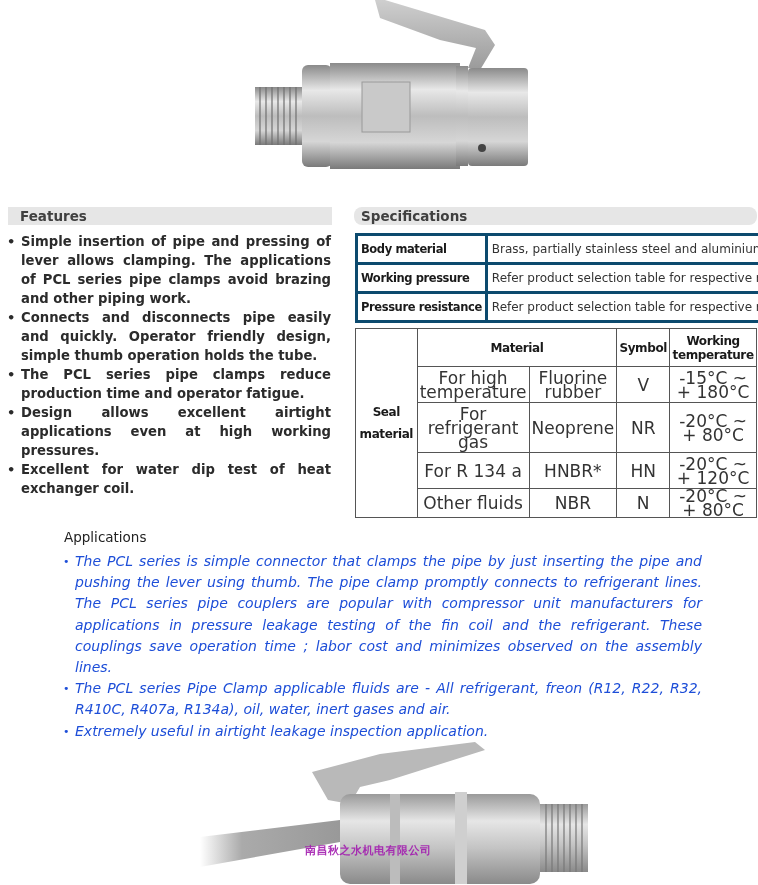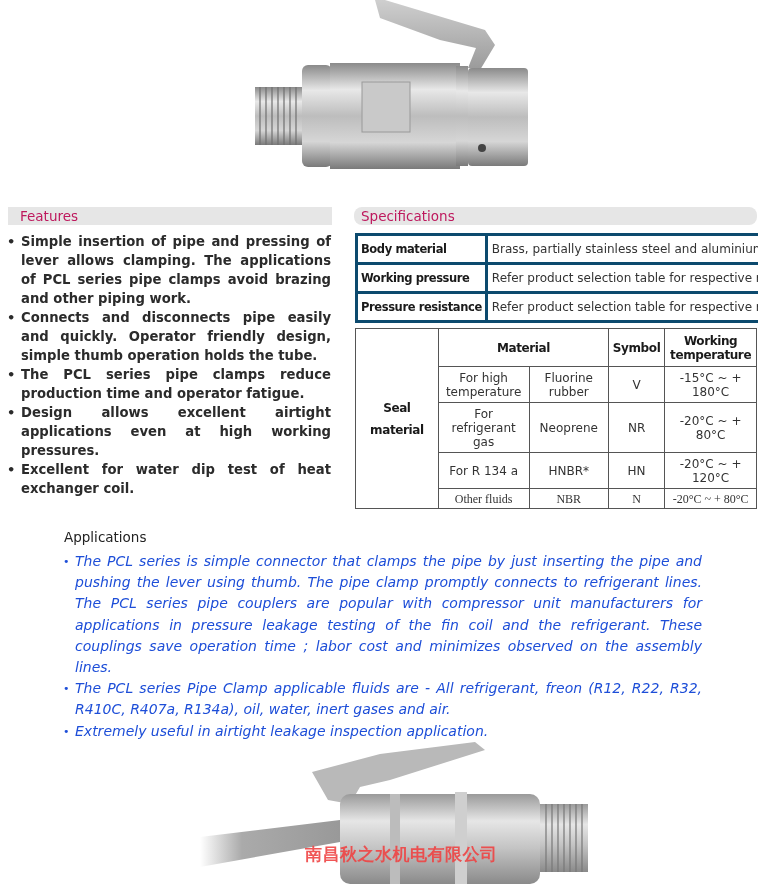--- a/index.html
+++ b/index.html
@@ -6,55 +6,55 @@
     body { width: 758px; height: 885px; position: relative; overflow: hidden;
            font-family: "DejaVu Sans", "Liberation Sans", sans-serif; color: #2a2a2a; }
 
     
     .photo { position: absolute; }
     #photo-top { left: 240px; top: 0; width: 290px; height: 175px; }
     #photo-bottom { left: 200px; top: 742px; width: 390px; height: 143px; }
 
     
     .sec-bar { position: absolute; height: 18px; background: #e6e6e6;
-               font-family: "DejaVu Sans", sans-serif; font-weight: normal; font-size: 13.5px;
-               line-height: 18px; color: #be185d; padding-left: 12px; box-sizing: border-box; }
+               font-family: "DejaVu Sans", sans-serif; font-weight: bold; font-size: 13.5px;
+               line-height: 18px; color: #404040; padding-left: 12px; box-sizing: border-box; }
     #features-bar { left: 8px; top: 207px; width: 324px; }
     #specs-bar { left: 354px; top: 207px; width: 403px; padding-left: 7px; border-radius: 8px; }
 
     
     #features-list { position: absolute; left: 6px; top: 232px; width: 325px; margin: 0; padding: 0; list-style: none; font-weight: bold; }
     #features-list li { position: relative; padding-left: 15px; font-size: 13.2px; line-height: 19px;
                         text-align: justify; color: #2b2b2b; }
     #features-list li::before { content: "•"; position: absolute; left: 1px; top: 0; font-size: 13px; }
 
     
     table { border-collapse: collapse; position: absolute; }
     #spec-table { left: 355px; top: 233px; width: 402px; }
     #spec-table td { border: 3px solid #0c4a6e; height: 26px; padding: 0 4px; font-size: 12px; color: #333; white-space: nowrap; }
     #spec-table td.lbl { font-weight: bold; font-size: 11.5px; letter-spacing: -0.4px; color: #1a1a1a; width: 108px; padding: 0 3px; }
 
     #seal-table { left: 355px; top: 328px; width: 402px; }
-    #seal-table td { border: 1px solid #555; text-align: center; font-size: 12px; line-height: 14px; color: #333; padding: 0 2px; }
+    #seal-table td { border: 1px solid #555; text-align: center; font-size: 17px; line-height: 14px; color: #333; padding: 0 2px; }
     #seal-table td.hd { font-weight: bold; font-size: 12px; letter-spacing: -0.4px; color: #1a1a1a; }
     #seal-table td.seal { font-weight: bold; font-size: 12px; letter-spacing: -0.4px; color: #1a1a1a; line-height: 22px; width: 83px; }
     .hr { height: 38px; }
     .r1 { height: 36px; }
     .r2 { height: 50px; margin-top: 28px; }
     .r3 { height: 36px; }
-    .r4 { height: 20px; font-family: Liberation Serif, serif; }
+    .r4 { height: 20px; }
 
     
     #apps-title { position: absolute; left: 64px; top: 529px; font-weight: normal; font-size: 13.5px; color: #222; }
     #apps-list { position: absolute; left: 62px; top: 551px; width: 640px; margin: 0; padding: 0; list-style: none; }
     #apps-list li { position: relative; padding-left: 13px; font-size: 14px; line-height: 21.2px; text-align: justify; color: #1d4ed8; font-style: italic; }
     #apps-list li::before { content: "•"; position: absolute; left: 1px; top: 0; font-size: 11px; }
 
-    #watermark { position: absolute; left: 305px; top: 843px; font-size: 17px; font-weight: bold;
-                 color: #ef4444; letter-spacing: 0.5px; opacity: 0.9; }
+    #watermark { position: absolute; left: 305px; top: 843px; font-size: 11px; font-weight: bold;
+                 color: #a21caf; letter-spacing: 0.5px; opacity: 0.9; }
   </style>
 </head>
 <body>
 
 <svg id="photo-top" class="photo" viewBox="0 0 290 175">
   <defs>
     <linearGradient id="metal" x1="0" y1="0" x2="0" y2="1">
       <stop offset="0" stop-color="#8a8a8a"></stop>
       <stop offset="0.25" stop-color="#e8e8e8"></stop>
       <stop offset="0.5" stop-color="#bdbdbd"></stop>

